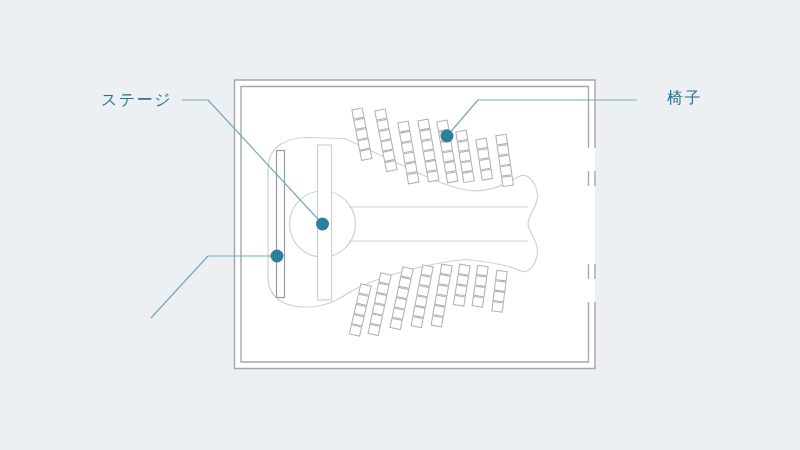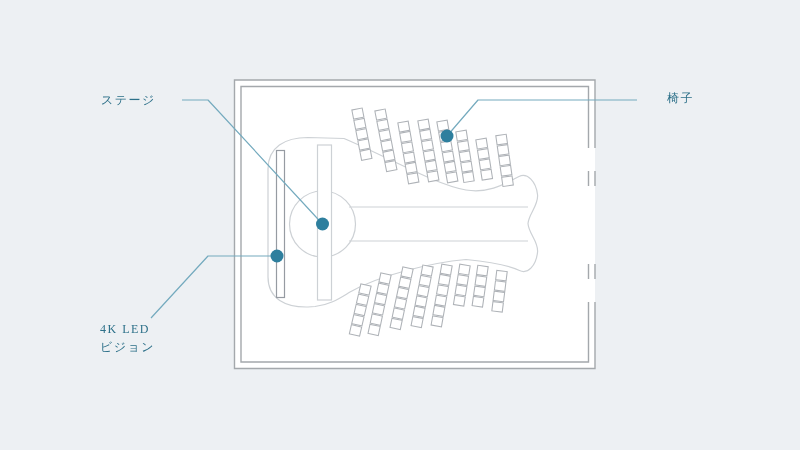--- a/index.html
+++ b/index.html
@@ -27,21 +27,21 @@
   .outline{fill:#ffffff;stroke:var(--plan-outline);stroke-width:1.2;}
   .outline-line{fill:none;stroke:var(--plan-outline);stroke-width:1.2;}
   .led{fill:#ffffff;stroke:var(--led-outline);stroke-width:1.2;}
   g[data-name="chair-row"] rect{fill:#ffffff;stroke:var(--chair-outline);stroke-width:1.05;}
   .callout{fill:none;stroke:var(--callout-line);stroke-width:1.2;stroke-linejoin:round;}
   .marker{fill:var(--dot);stroke:none;}
 
   .label{
     position:absolute;
     color:var(--accent-text);
-    font-size:12px;
+    font-size:16px;
     letter-spacing:1.5px;
     line-height:18px;
     white-space:pre-line;
   }
   .label.stage{left:101px;top:91px;}
   .label.chair{left:667px;top:89px;}
   .label.led-label{left:100px;top:320px;}
 </style>
 </head>
 <body style="background: rgb(237, 240, 243);">
@@ -202,15 +202,13 @@
     <polyline class="callout" points="637,100 478,100 447,136" data-name="chair-callout-line"></polyline>
     <polyline class="callout" points="151,318 208,256 276,256" data-name="led-callout-line"></polyline>
 
     <circle class="marker" cx="322.5" cy="224" r="6.5" data-name="stage-marker-dot"></circle>
     <circle class="marker" cx="447" cy="136" r="6.5" data-name="chair-marker-dot"></circle>
     <circle class="marker" cx="277" cy="256" r="6.5" data-name="led-marker-dot"></circle>
   </svg>
 
   <div class="label stage" data-name="stage-label">ステージ</div>
   <div class="label chair" data-name="chair-label">椅子</div>
-  <div class="label led-label" data-name="led-vision-label">4K LED
-ビジョン</div>
 </div>
 
 </body></html>

